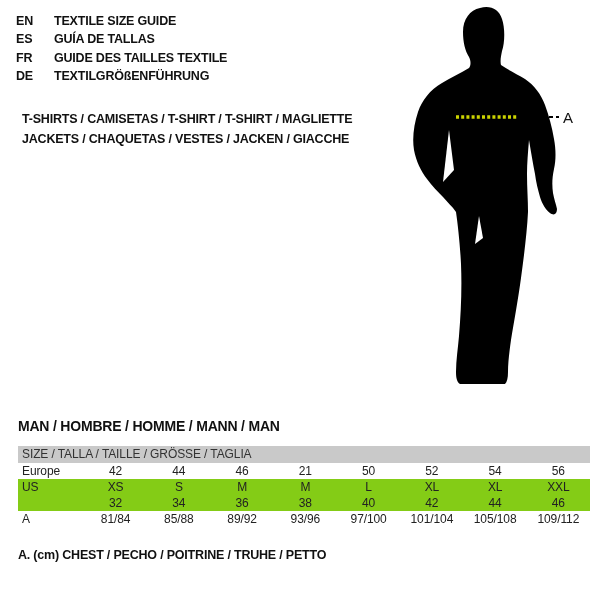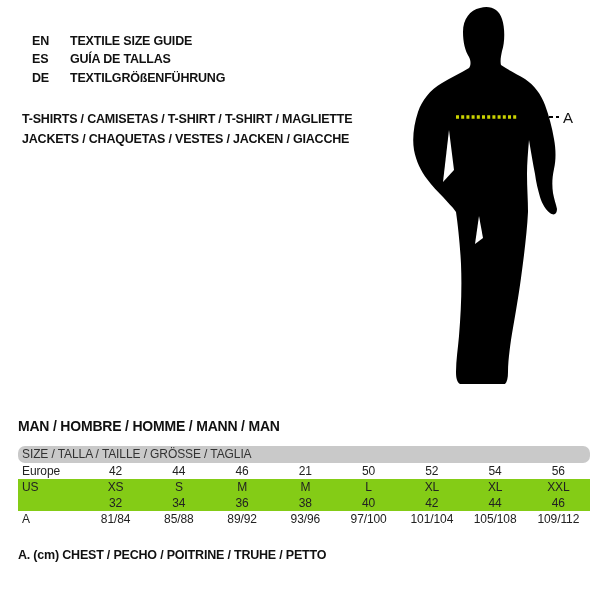--- a/index.html
+++ b/index.html
@@ -5,53 +5,57 @@
   html,body{margin:0;padding:0;}
   body{
     width:600px;height:600px;
     background:#ffffff;
     position:relative;
     font-family:"Liberation Sans", sans-serif;
     color:#111;
     overflow:hidden;
   }
   
-  .lang-list{position:absolute;left:32px;top:12px;margin-top:20px;}
+  .lang-list{position:absolute;left:16px;top:12px;}
   .lang-row{display:flex;font-weight:bold;font-size:12.5px;line-height:18.4px;letter-spacing:-0.2px;}
   .lang-code{width:38px;flex:0 0 38px;}
   
   .categories{position:absolute;left:22px;top:109px;}
   .category-line{font-weight:bold;font-size:12.5px;line-height:20px;letter-spacing:-0.2px;white-space:nowrap;}
   
   .figure{position:absolute;left:400px;top:0;width:200px;height:400px;}
   .figure svg{display:block;width:200px;height:400px;}
   .measure-a-text{font-family:"Liberation Sans",sans-serif;font-size:15px;fill:#111;}
   
   .section-title{position:absolute;left:18px;top:418px;font-weight:bold;font-size:14px;letter-spacing:-0.2px;white-space:nowrap;}
   
   .size-table{position:absolute;left:18px;top:446px;width:572px;font-size:12px;letter-spacing:-0.1px;}
-  .st-header{background:#c9c9c9;height:17px;line-height:17px;padding-left:4px;color:#333;white-space:nowrap;border-radius:7px;}
+  .st-header{background:#c9c9c9;height:17px;line-height:17px;padding-left:4px;color:#333;white-space:nowrap;}
   .st-row{display:flex;height:16px;line-height:16px;}
   .st-row.shaded{background:#84cc16;}
   .st-label{flex:0 0 62px;padding-left:4px;text-align:left;color:#222;}
   .st-cell{flex:1;text-align:center;color:#222;}
   
   .footnote{position:absolute;left:18px;top:548px;font-weight:bold;font-size:12.5px;letter-spacing:-0.2px;white-space:nowrap;}
 </style>
 </head>
 <body>
 
 <div class="lang-list">
   <div class="lang-row">
     <span class="lang-code">EN</span>
     <span class="lang-label">TEXTILE SIZE GUIDE</span>
   </div>
   <div class="lang-row">
     <span class="lang-code">ES</span>
     <span class="lang-label">GUÍA DE TALLAS</span>
+  </div>
+  <div class="lang-row">
+    <span class="lang-code">FR</span>
+    <span class="lang-label">GUIDE DES TAILLES TEXTILE</span>
   </div>
   <div class="lang-row">
     <span class="lang-code">DE</span>
     <span class="lang-label">TEXTILGRÖßENFÜHRUNG</span>
   </div>
 </div>
 
 <div class="categories">
   <div class="category-line">T-SHIRTS / CAMISETAS / T-SHIRT / T-SHIRT / MAGLIETTE</div>
   <div class="category-line">JACKETS / CHAQUETAS / VESTES / JACKEN / GIACCHE</div>

